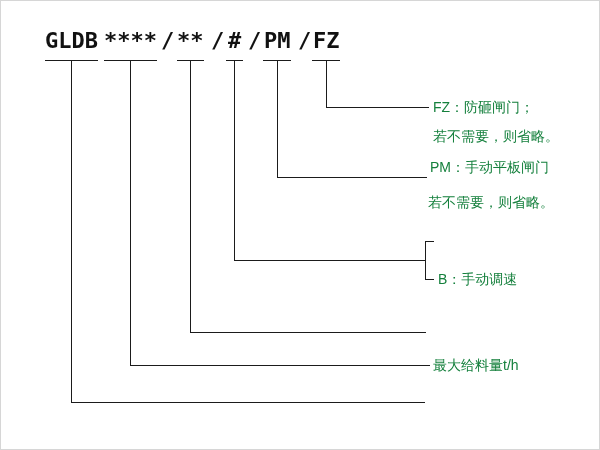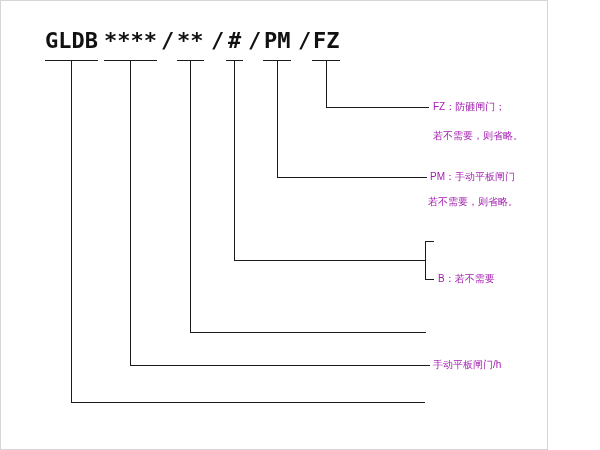--- a/index.html
+++ b/index.html
@@ -1,18 +1,18 @@
 <!DOCTYPE html>
 <html><head>
 <meta charset="utf-8">
 <style>
   html, body { margin: 0; padding: 0; background: #ffffff; }
   .stage {
     position: relative;
-    width: 548px;
+    width: 600px;
     height: 450px;
     background: #ffffff;
     border: 1px solid #d6d6d6;
     box-sizing: border-box;
     font-family: "Liberation Sans", sans-serif;
     color: #111111;
     overflow: hidden;
   }
   .code {
     position: absolute;
@@ -22,23 +22,23 @@
     font-size: 22px;
     line-height: 26px;
     color: #111111;
     white-space: nowrap;
   }
   .hline, .vline { position: absolute; background: #1b1b1b; }
   .hline { height: 1px; }
   .vline { width: 1px; }
   .lbl {
     position: absolute;
-    font-size: 10px;
+    font-size: 14px;
     line-height: 18px;
-    color: #a21caf;
+    color: #15803d;
     white-space: nowrap;
     font-family: "Liberation Sans", sans-serif;
   }
 </style>
 </head>
 <body>
 
 <div class="stage">
 
   <span class="code" style="left:44px">GLDB</span>
@@ -72,18 +72,18 @@
   <div class="hline" style="left:189px; top:331px; width:236px"></div>
   <div class="hline" style="left:129px; top:364px; width:300px"></div>
   <div class="hline" style="left:70px;  top:401px; width:354px"></div>
 
   <div class="vline" style="left:424px; top:240px; height:39px"></div>
   <div class="hline" style="left:424px; top:240px; width:9px"></div>
   <div class="hline" style="left:424px; top:278px; width:9px"></div>
 
   <div class="lbl" style="left:432px; top:97px">FZ：防砸闸门；</div>
   <div class="lbl" style="left:432px; top:126px">若不需要，则省略。</div>
-  <div class="lbl" style="left:429px; top:167px">PM：手动平板闸门</div>
+  <div class="lbl" style="left:429px; top:157px">PM：手动平板闸门</div>
   <div class="lbl" style="left:427px; top:192px">若不需要，则省略。</div>
-  <div class="lbl" style="left:437px; top:269px">B：若不需要</div>
-  <div class="lbl" style="left:432px; top:355px">手动平板闸门/h</div>
+  <div class="lbl" style="left:437px; top:269px">B：手动调速</div>
+  <div class="lbl" style="left:432px; top:355px">最大给料量t/h</div>
 
 </div>
 
 </body></html>

